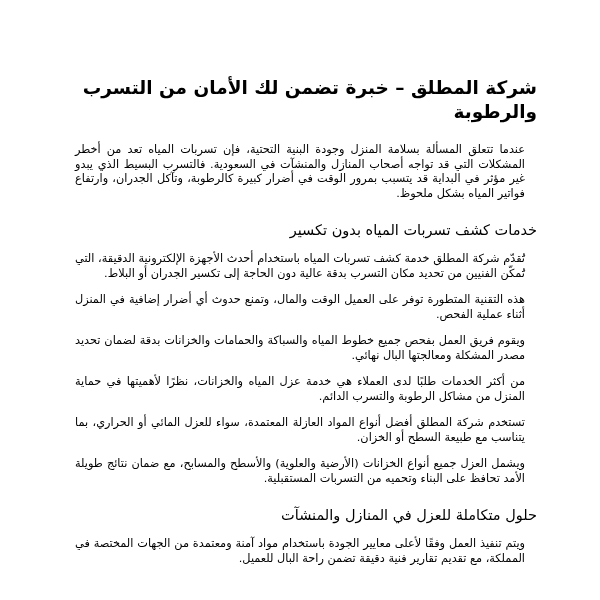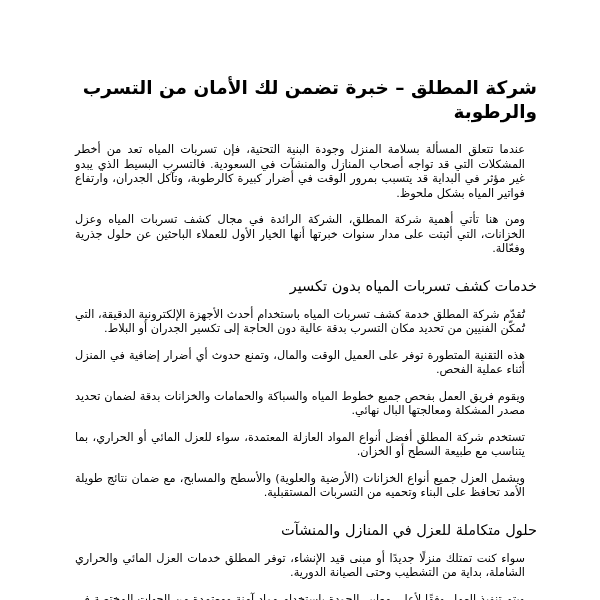--- a/index.html
+++ b/index.html
@@ -42,27 +42,26 @@
   }
 </style>
 </head>
 <body>
 
 <div class="page">
 
   <h1 class="doc-title">شركة المطلق – خبرة تضمن لك الأمان من التسرب والرطوبة</h1>
 
   <p class="body-line">عندما تتعلق المسألة بسلامة المنزل وجودة البنية التحتية، فإن تسربات المياه تعد من أخطر المشكلات التي قد تواجه أصحاب المنازل والمنشآت في السعودية. فالتسرب البسيط الذي يبدو غير مؤثر في البداية قد يتسبب بمرور الوقت في أضرار كبيرة كالرطوبة، وتآكل الجدران، وارتفاع فواتير المياه بشكل ملحوظ.</p>
-  <p class="body-line">ومن هنا تأتي أهمية شركة المطلق، الشركة الرائدة في مجال كشف تسربات المياه وعزل الخزانات، التي أثبتت على مدار سنوات خبرتها أنها الخيار الأول للعملاء الباحثين عن حلول جذرية وفعّالة.</p>
 
   <h2 class="section-heading">خدمات كشف تسربات المياه بدون تكسير</h2>
   <p class="body-line">تُقدّم شركة المطلق خدمة كشف تسربات المياه باستخدام أحدث الأجهزة الإلكترونية الدقيقة، التي تُمكّن الفنيين من تحديد مكان التسرب بدقة عالية دون الحاجة إلى تكسير الجدران أو البلاط.</p>
   <p class="body-line">هذه التقنية المتطورة توفر على العميل الوقت والمال، وتمنع حدوث أي أضرار إضافية في المنزل أثناء عملية الفحص.</p>
   <p class="body-line">ويقوم فريق العمل بفحص جميع خطوط المياه والسباكة والحمامات والخزانات بدقة لضمان تحديد مصدر المشكلة ومعالجتها البال نهائي.</p>
 
+  <p class="body-line">من أكثر الخدمات طلبًا لدى العملاء هي خدمة عزل المياه والخزانات، نظرًا لأهميتها في حماية المنزل من مشاكل الرطوبة والتسرب الدائم.</p>
   <p class="body-line">تستخدم شركة المطلق أفضل أنواع المواد العازلة المعتمدة، سواء للعزل المائي أو الحراري، بما يتناسب مع طبيعة السطح أو الخزان.</p>
   <p class="body-line">ويشمل العزل جميع أنواع الخزانات (الأرضية والعلوية) والأسطح والمسابح، مع ضمان نتائج طويلة الأمد تحافظ على البناء وتحميه من التسربات المستقبلية.</p>
 
   <h2 class="section-heading">حلول متكاملة للعزل في المنازل والمنشآت</h2>
-  <p class="body-line">سواء كنت تمتلك منزلًا جديدًا أو مبنى قيد الإنشاء، توفر المطلق خدمات العزل المائي والحراري الشاملة، بداية من التشطيب وحتى الصيانة الدورية.</p>
   <p class="body-line">ويتم تنفيذ العمل وفقًا لأعلى معايير الجودة باستخدام مواد آمنة ومعتمدة من الجهات المختصة في المملكة، مع تقديم تقارير فنية دقيقة تضمن راحة البال للعميل.</p>
 
 </div>
 
 </body></html>

